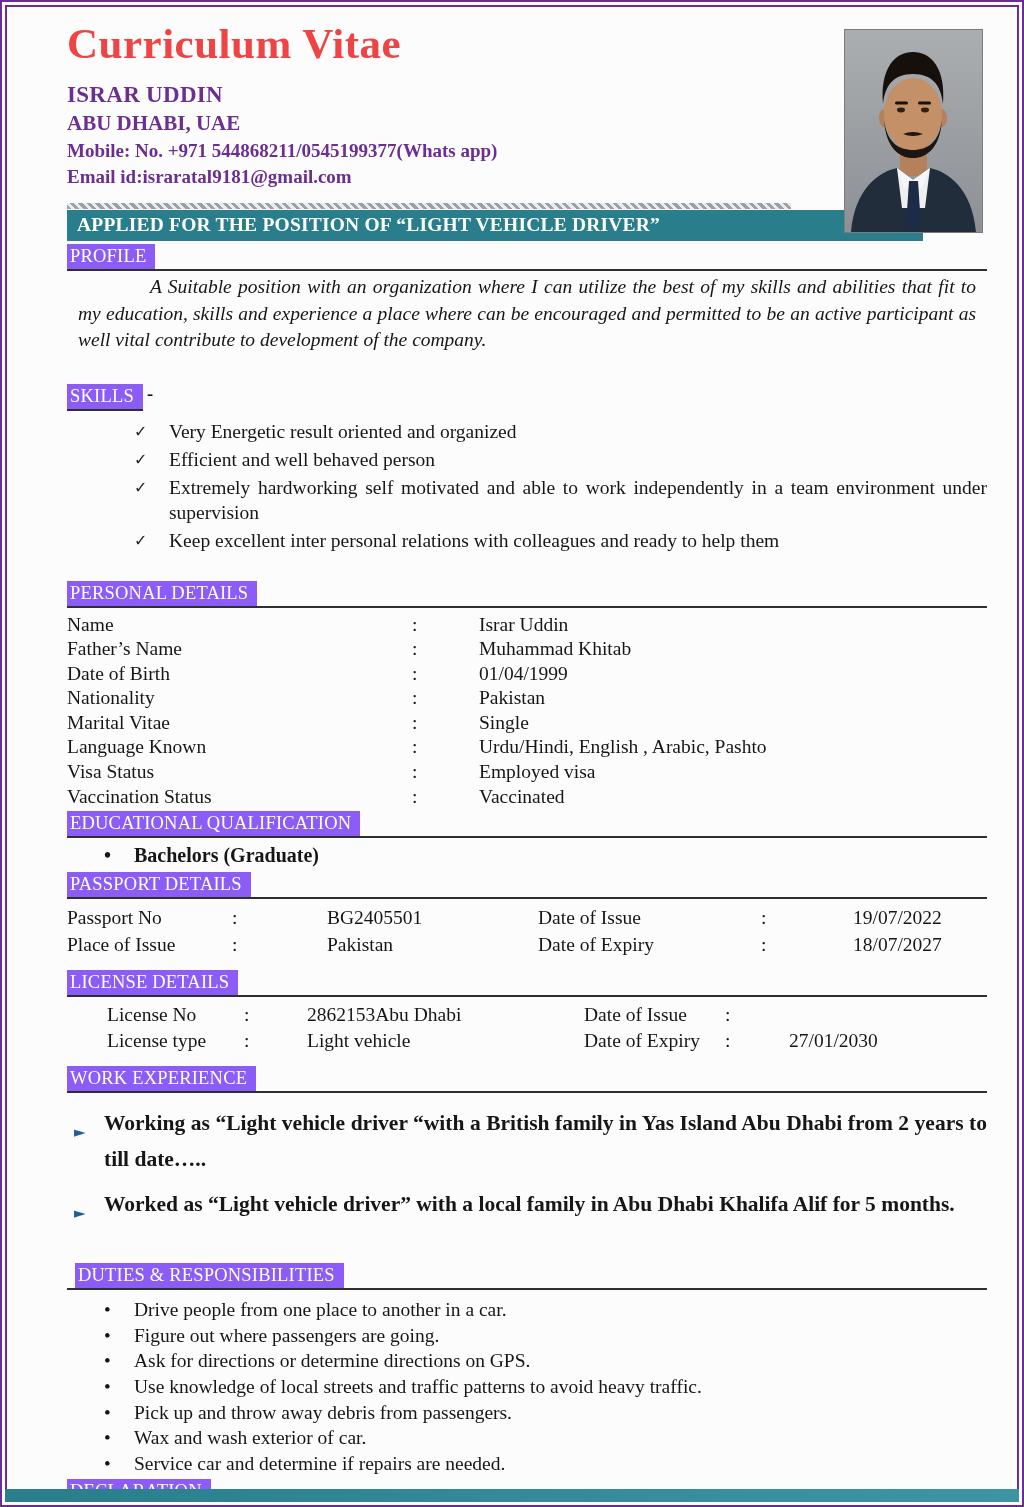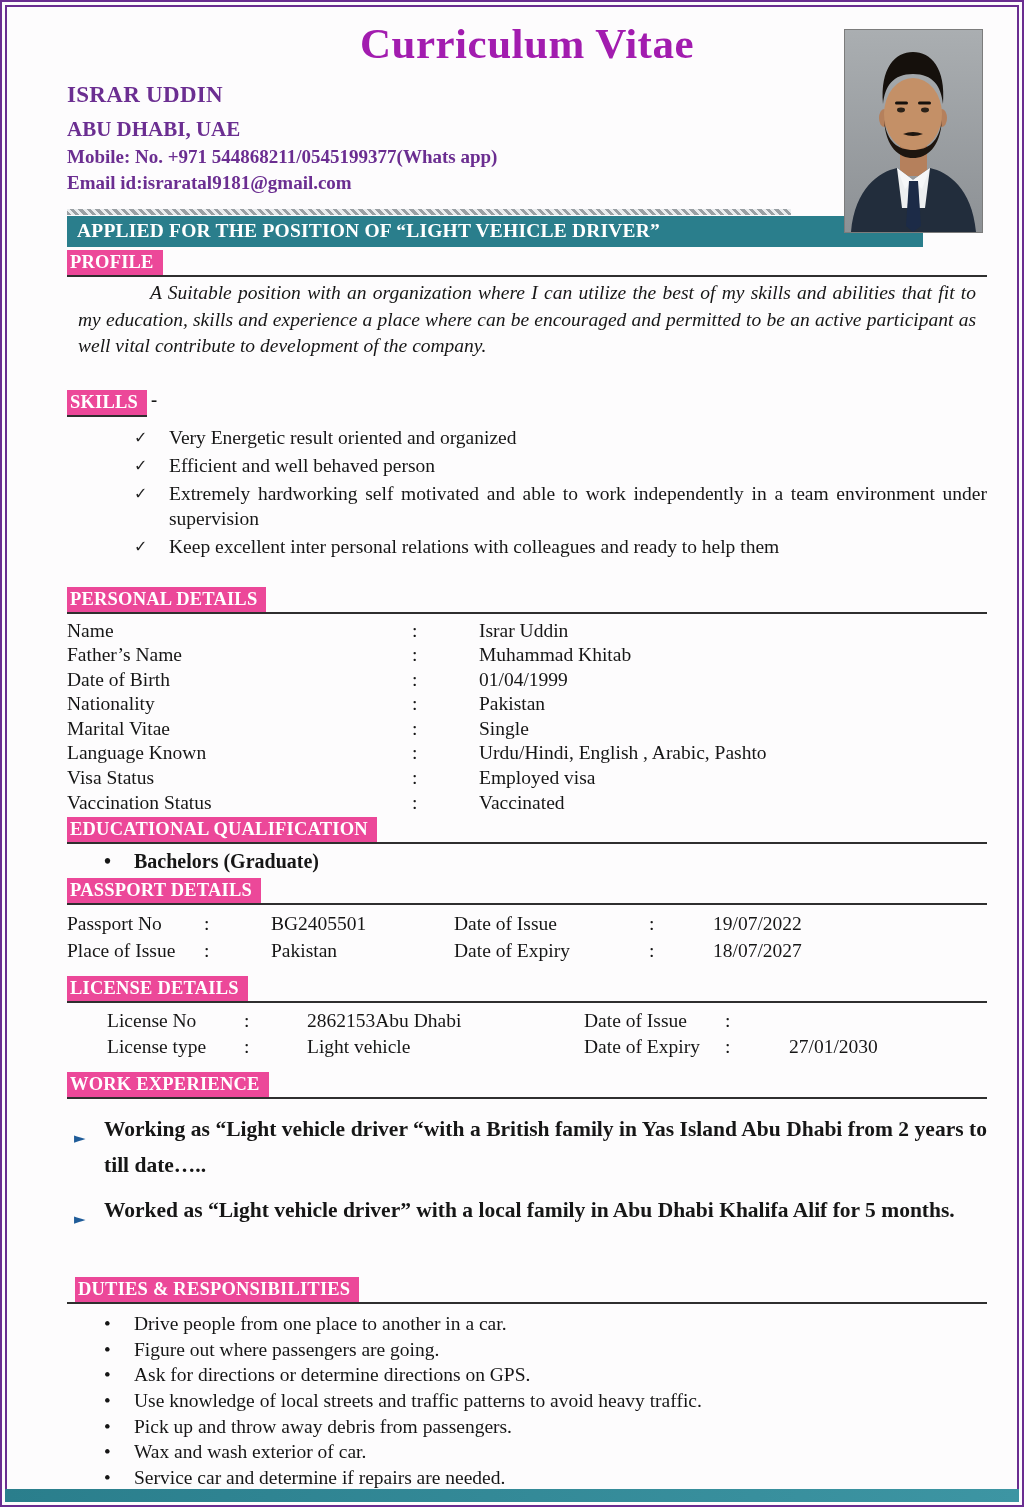--- a/index.html
+++ b/index.html
@@ -7,43 +7,43 @@
     width:1024px;height:1507px;box-sizing:border-box;position:relative;
     background:#fdfcfd;border:2px solid #6a2d91;padding:3px;
     font-family:"Liberation Serif","DejaVu Serif",serif;color:#161616;
     margin:0 auto;
   }
   .inner{
     width:100%;height:100%;box-sizing:border-box;border:2px solid #6a2d91;
     position:relative;overflow:hidden;padding:6px 30px 0 60px;
   }
   .title{
-    margin:6px 0 0;text-align:center;font-size:43px;font-weight:bold;
-    color:#a21caf;letter-spacing:0.5px;
+    margin:6px 0 0;font-size:43px;font-weight:bold;
+    color:#ef4444;letter-spacing:0.5px;
   }
   .contact{margin-top:14px;color:#6b2e91;}
   .contact .nm{font-size:23px;font-weight:bold;letter-spacing:0.3px;}
-  .contact .loc{font-size:21px;font-weight:bold;margin-top:9px;}
+  .contact .loc{font-size:21px;font-weight:bold;margin-top:3px;}
   .contact .ln{font-size:19px;font-weight:bold;margin-top:4px;}
   .photo{
     position:absolute;top:23px;right:35px;width:137px;height:202px;
     outline:1px solid #7c7c7c;
   }
   .hatch{
     width:724px;height:6px;margin-top:15px;
     background:repeating-linear-gradient(45deg,#9aa0a4 0 3px,#e9ecee 3px 6px);
   }
   .applied{
     background:#2a7e8c;color:#fff;font-weight:bold;font-size:19.5px;
     padding:4px 10px 5px;width:856px;box-sizing:border-box;margin-top:1px;
     letter-spacing:0.2px;
   }
   .sec{border-bottom:2px solid #2f2f2f;margin-top:4px;}
   .sec .tag{
-    display:inline-block;background:#ec4899;color:#fff;font-weight:bold;
+    display:inline-block;background:#8b5cf6;color:#fff;font-weight:normal;
     font-size:18.5px;padding:2px 9px 2px 3px;letter-spacing:0.2px;
   }
   .sec.short{border-bottom:none;}
   .sec.short .tag{border-bottom:2px solid #2f2f2f;text-align:center;}
   .sec .dash{font-weight:bold;font-size:18.5px;margin-left:4px;vertical-align:top;}
   .sec-profile{margin-top:3px;}
   .body-p{
     margin:3px 11px 0;font-size:19.5px;line-height:26.5px;
     text-align:justify;text-indent:72px;font-style:italic;
   }
@@ -61,37 +61,37 @@
     font-size:19.5px;line-height:24.6px;
   }
   .sec-tight{margin-top:2px;}
   .edu-item{
     display:grid;grid-template-columns:30px 1fr;margin:5px 0 4px 37px;
     font-size:20px;font-weight:bold;line-height:25px;
   }
   .pp-rows,.lic-rows{margin-top:5px;}
   .pp-row{
     display:grid;grid-template-columns:137px 67px 183px 195px 64px 1fr;
-    font-size:19.5px;line-height:27px;
+    font-size:19.5px;line-height:27px;gap:28px;
   }
   .lic-row{
     display:grid;grid-template-columns:137px 63px 277px 141px 64px 1fr;
     font-size:19.5px;line-height:26px;margin-left:40px;
   }
   .sec-mt5{margin-top:12px;}
   .work-list{margin-top:12px;}
   .work-item{
     display:grid;grid-template-columns:30px 1fr;margin-left:7px;margin-bottom:9px;
     font-size:21.5px;font-weight:bold;line-height:36px;text-align:justify;
   }
   .work-item .ar{
     color:#1f5c99;font-family:"DejaVu Sans",sans-serif;font-size:15px;
     padding-top:9px;
   }
-  .sec-duties{margin-top:40px;padding-left:8px;}
+  .sec-duties{margin-top:32px;padding-left:8px;}
   .duties-list{margin-top:7px;}
   .duty{
     display:grid;grid-template-columns:30px 1fr;margin-left:37px;
     font-size:19.5px;line-height:25.6px;
   }
   .duty .bu{font-size:19px;}
   .sec-decl{margin-top:3px;}
   .bottom-bar{
     position:absolute;left:3px;right:3px;bottom:3px;height:13px;
     background:linear-gradient(90deg,#2a7e8c,#3d95a3);

